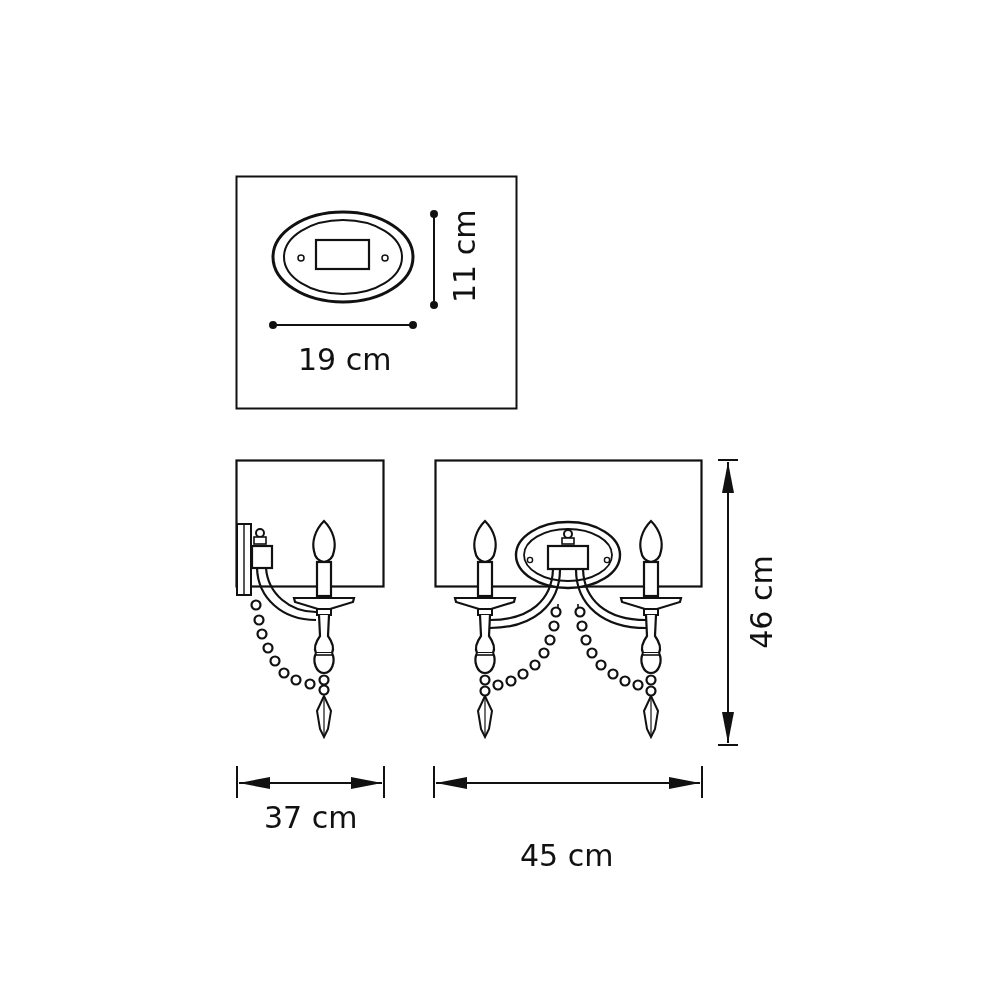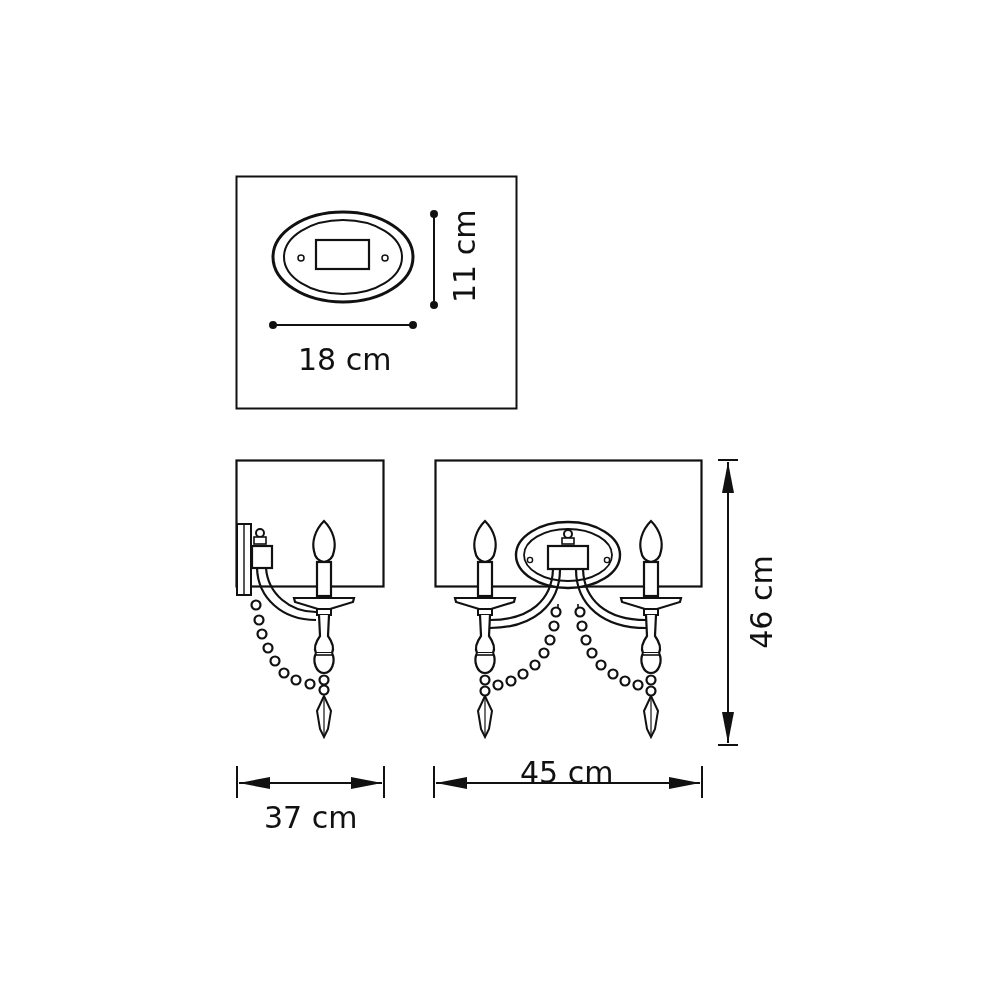--- a/index.html
+++ b/index.html
@@ -147,21 +147,21 @@
 
   <g>
     <line x1="434" y1="766" x2="434" y2="798" stroke-width="2"></line>
     <line x1="702" y1="766" x2="702" y2="798" stroke-width="2"></line>
     <line x1="436" y1="783" x2="700" y2="783" stroke-width="2"></line>
     <path d="M436,783 L467,777 L467,789 Z" fill="#111" stroke="none"></path>
     <path d="M700,783 L669,777 L669,789 Z" fill="#111" stroke="none"></path>
   </g>
 </svg>
 
-<div class="lbl" style="left:298px;top:345px;">18 cm</div>
+<div class="lbl" style="left:298px;top:345px;">19 cm</div>
 
 <div class="lbl vert" style="left:420px;top:243px;width:90px;text-align:center;">11 cm</div>
 
 <div class="lbl" style="left:264px;top:803px;">37 cm</div>
 
-<div class="lbl" style="left:520px;top:758px;">45 cm</div>
+<div class="lbl" style="left:520px;top:841px;">45 cm</div>
 
 <div class="lbl vert" style="left:714px;top:587px;width:96px;text-align:center;">46 cm</div>
 
 </body></html>

